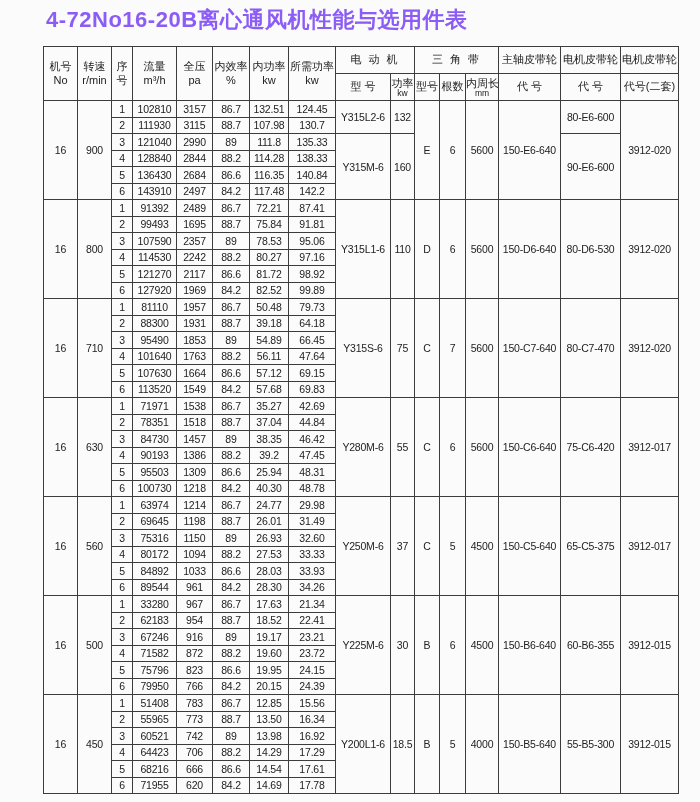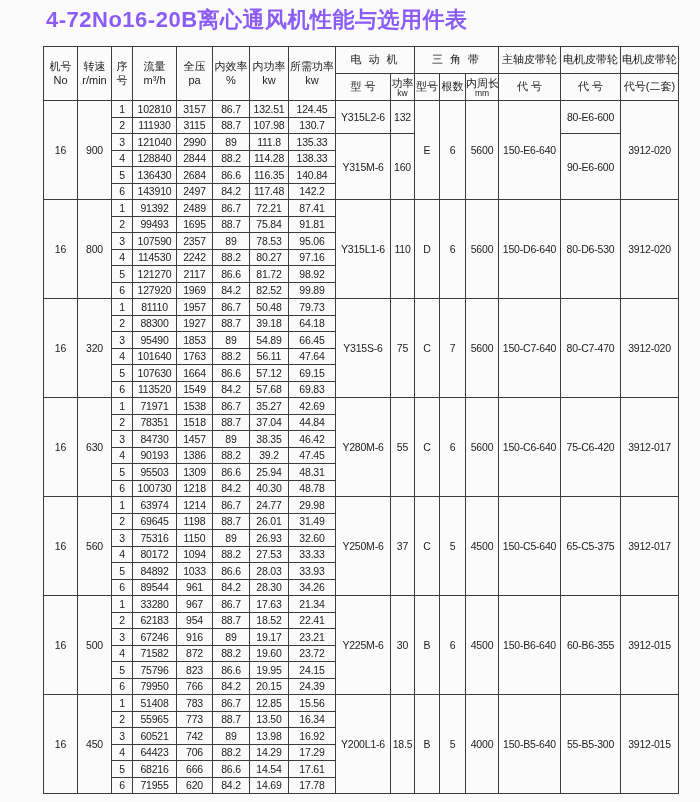--- a/index.html
+++ b/index.html
@@ -233,40 +233,40 @@
       <tr>
         <td>6</td>
         <td>127920</td>
         <td>1969</td>
         <td>84.2</td>
         <td>82.52</td>
         <td>99.89</td>
       </tr>
       <tr>
         <td rowspan="6">16</td>
-        <td rowspan="6">320</td>
+        <td rowspan="6">710</td>
         <td>1</td>
         <td>81110</td>
         <td>1957</td>
         <td>86.7</td>
         <td>50.48</td>
         <td>79.73</td>
         <td rowspan="6">Y315S-6</td>
         <td rowspan="6">75</td>
         <td rowspan="6">C</td>
         <td rowspan="6">7</td>
         <td rowspan="6">5600</td>
         <td rowspan="6">150-C7-640</td>
         <td rowspan="6">80-C7-470</td>
         <td rowspan="6">3912-020</td>
       </tr>
       <tr>
         <td>2</td>
         <td>88300</td>
-        <td>1927</td>
+        <td>1931</td>
         <td>88.7</td>
         <td>39.18</td>
         <td>64.18</td>
       </tr>
       <tr>
         <td>3</td>
         <td>95490</td>
         <td>1853</td>
         <td>89</td>
         <td>54.89</td>

